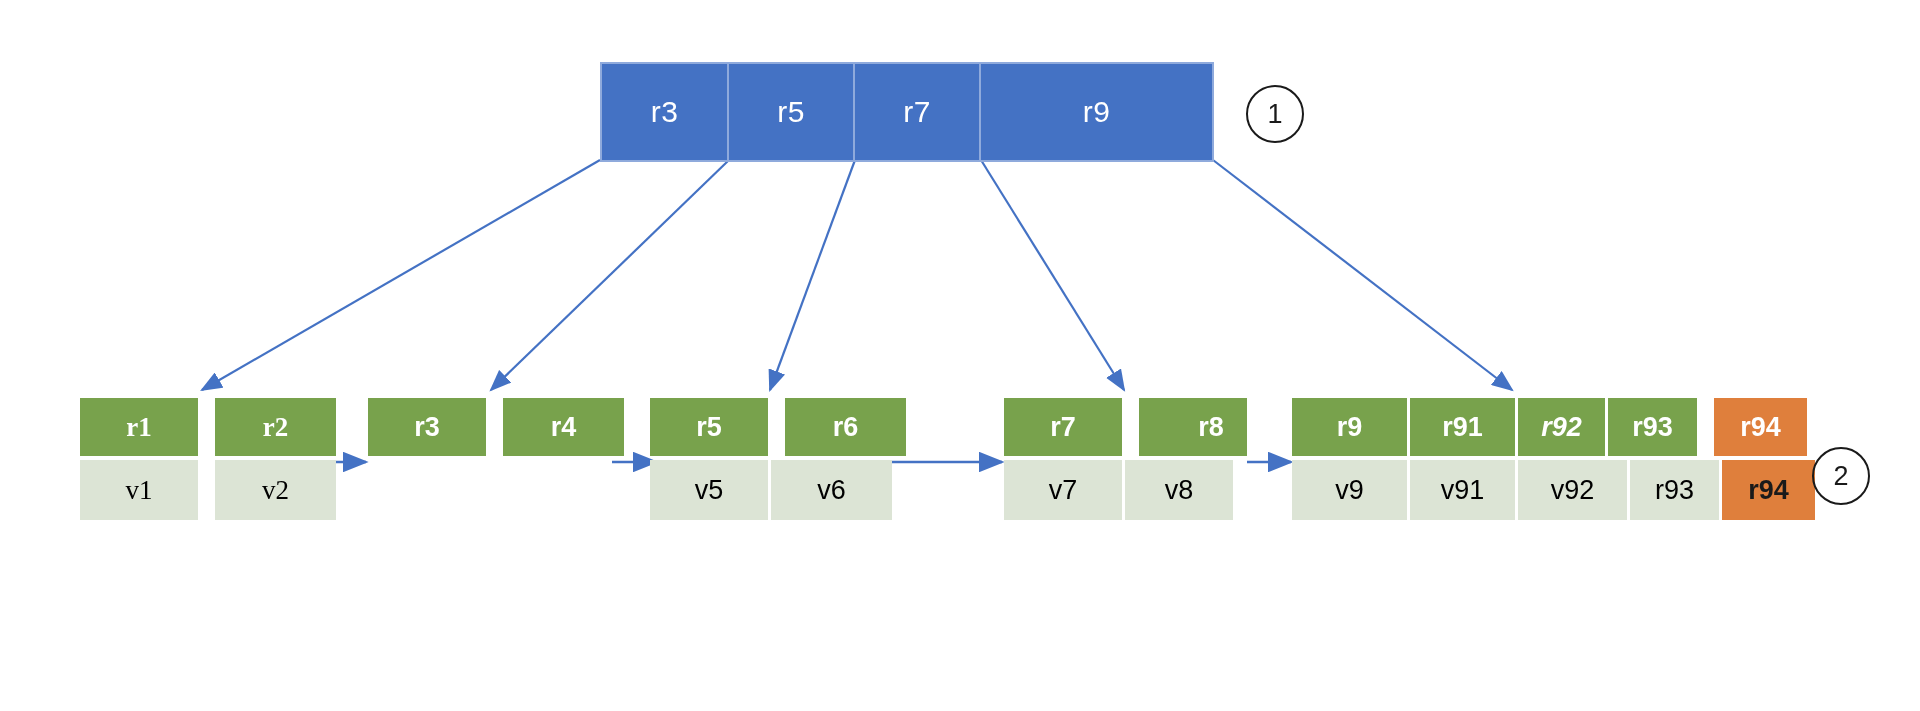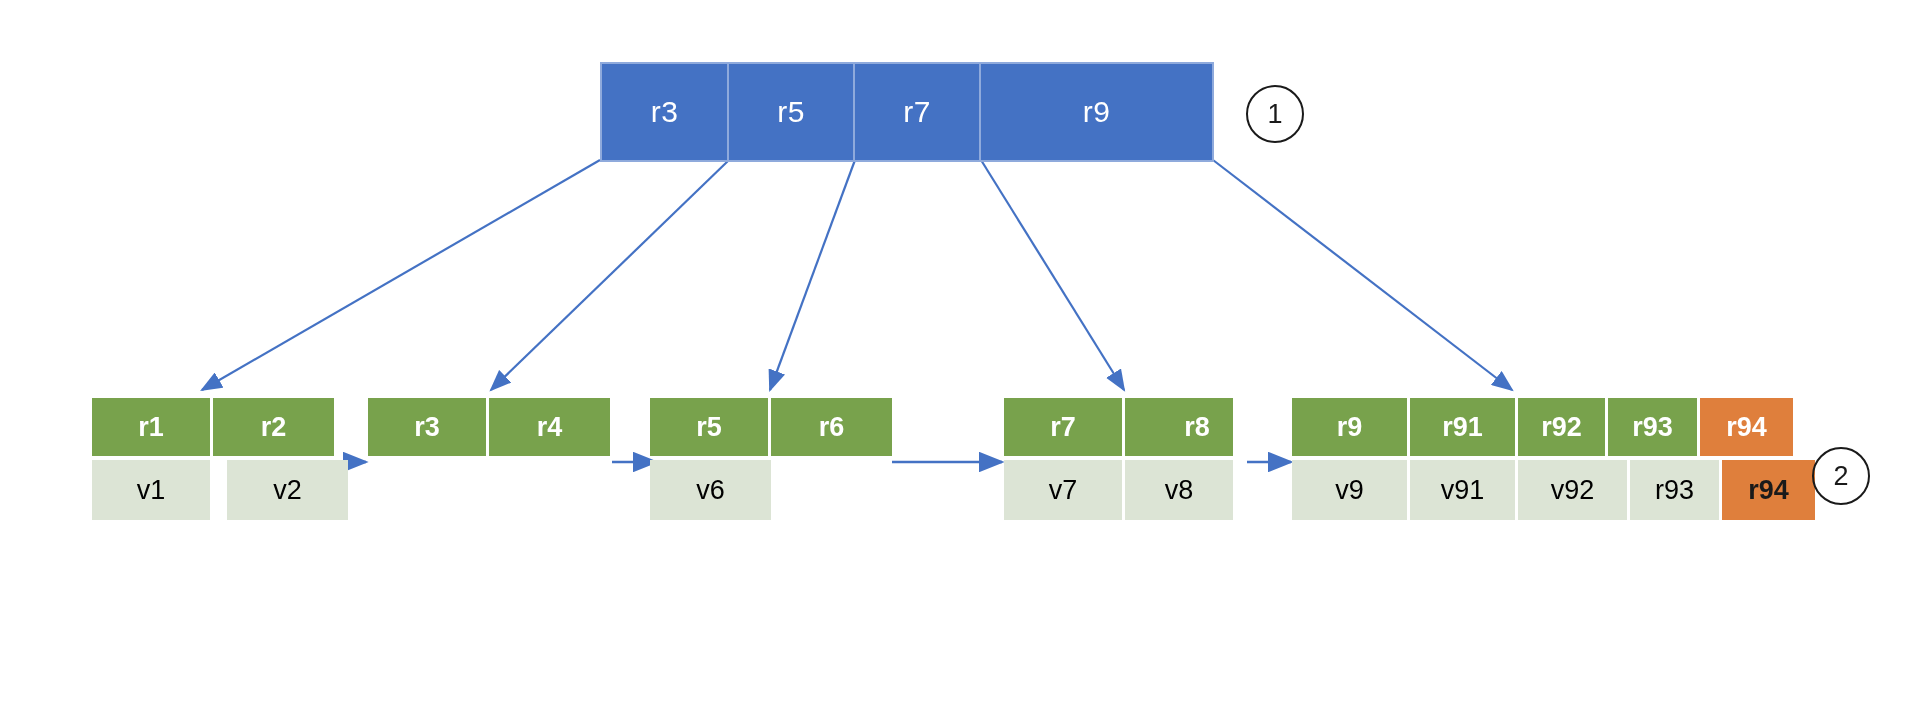--- a/index.html
+++ b/index.html
@@ -64,21 +64,21 @@
     display: flex;
     align-items: center;
     justify-content: center;
     background: #78A24C;
     color: #ffffff;
     font-size: 27px;
     font-weight: bold;
     height: 58px;
     border-right: 3px solid #ffffff;
   }
-  .key-cell:last-child { border-right: none; }
+  .key-cell:last-child { border-right: none; margin-left: 14px; }
   .val-cell {
     box-sizing: border-box;
     display: flex;
     align-items: center;
     justify-content: center;
     background: #DCE4D5;
     color: #000000;
     font-size: 27px;
     font-weight: 400;
     height: 60px;
@@ -139,21 +139,21 @@
     </g>
   </svg>
 
   <div class="root-node" style="left:600px; top:62px; width:614px; height:100px;">
     <div class="root-cell" style="width:127px;">r3</div>
     <div class="root-cell" style="width:126px;">r5</div>
     <div class="root-cell" style="width:126px;">r7</div>
     <div class="root-cell" style="width:231px;">r9</div>
   </div>
 
-  <div class="leaf-node" style="left:92px; top:398px;">
+  <div class="leaf-node" style="left:80px; top:398px;font-family:Liberation Serif, serif;">
     <div class="leaf-row keys">
       <div class="key-cell" style="width:121px;">r1</div>
       <div class="key-cell" style="width:121px;">r2</div>
     </div>
     <div class="leaf-row values">
       <div class="val-cell" style="width:121px;">v1</div>
       <div class="val-cell" style="width:121px;margin-left:14px;">v2</div>
     </div>
   </div>
 
@@ -163,40 +163,41 @@
       <div class="key-cell" style="width:121px;">r4</div>
     </div>
   </div>
 
   <div class="leaf-node" style="left:650px; top:398px;">
     <div class="leaf-row keys">
       <div class="key-cell" style="width:121px;">r5</div>
       <div class="key-cell" style="width:121px;">r6</div>
     </div>
     <div class="leaf-row values">
+      <div class="val-cell" style="width:121px;">v5</div>
       <div class="val-cell" style="width:121px;">v6</div>
     </div>
   </div>
 
   <div class="leaf-node" style="left:1004px; top:398px;">
     <div class="leaf-row keys">
       <div class="key-cell" style="width:121px;">r7</div>
       <div class="key-cell" style="width:108px;padding-left:36px;">r8</div>
     </div>
     <div class="leaf-row values">
       <div class="val-cell" style="width:121px;">v7</div>
       <div class="val-cell" style="width:108px;">v8</div>
     </div>
   </div>
 
   <div class="leaf-node" style="left:1292px; top:398px;">
     <div class="leaf-row keys">
       <div class="key-cell" style="width:118px;">r9</div>
       <div class="key-cell" style="width:108px;">r91</div>
-      <div class="key-cell" style="width:90px;">r92</div>
+      <div class="key-cell" style="width:90px;font-style:italic;">r92</div>
       <div class="key-cell" style="width:92px;">r93</div>
       <div class="key-cell highlight" style="width:93px;">r94</div>
     </div>
     <div class="leaf-row values">
       <div class="val-cell" style="width:118px;">v9</div>
       <div class="val-cell" style="width:108px;">v91</div>
       <div class="val-cell" style="width:112px;">v92</div>
       <div class="val-cell" style="width:92px;">r93</div>
       <div class="val-cell highlight" style="width:93px;">r94</div>
     </div>

